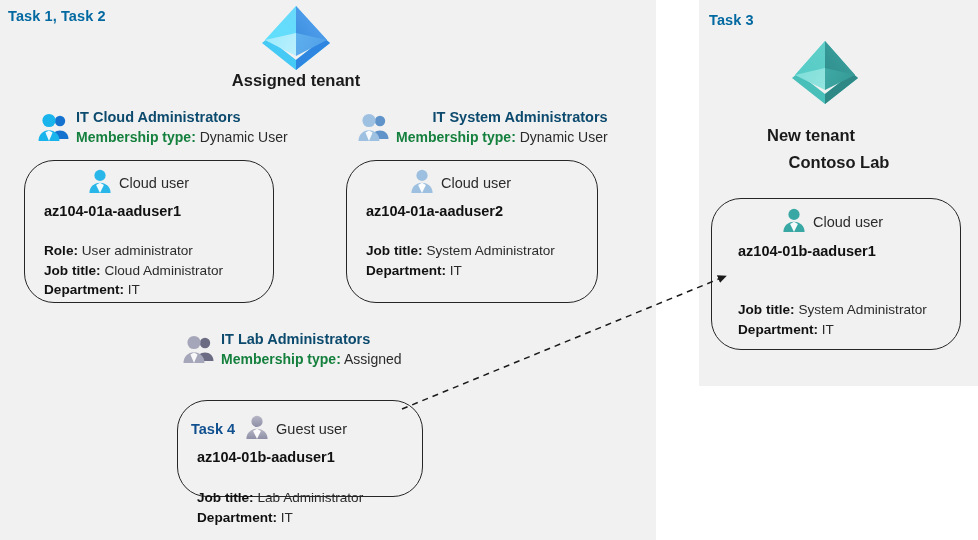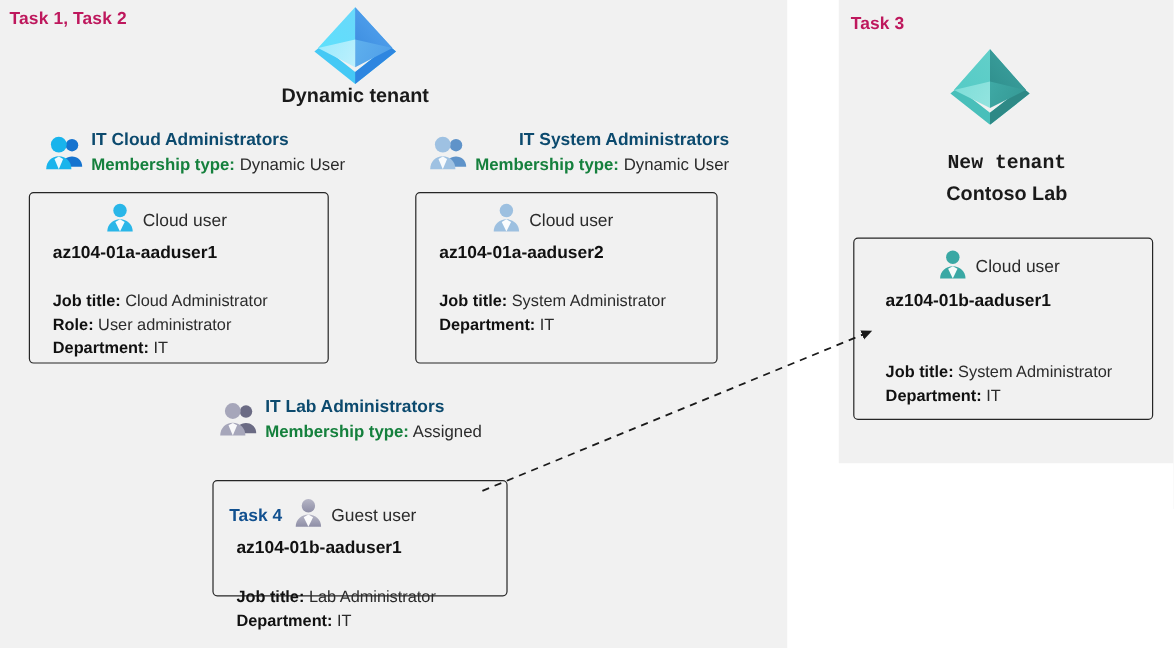--- a/index.html
+++ b/index.html
@@ -10,21 +10,21 @@
     position:relative;
     overflow:hidden;
     -webkit-font-smoothing:antialiased;
   }
   .panel{position:absolute;background:#f1f1f1;}
   #panel-left{left:0;top:0;width:656px;height:540px;}
   #panel-right{left:699px;top:0;width:279px;height:386px;}
 
   .task-label{
     position:absolute;
-    color:#be185d;
+    color:#0369a1;
     font-weight:bold;
     font-size:14.5px;
     letter-spacing:.1px;
     white-space:nowrap;
   }
 
   
   .tenant-icon{position:absolute;}
   .tenant-icon svg{display:block;}
 
@@ -47,21 +47,21 @@
   }
   .g-sub{
     font-size:14px;color:#2b2b2b;white-space:nowrap;line-height:20px;
   }
   .g-sub b{color:#15803d;font-weight:bold;}
 
   
   .card{
     position:absolute;
     border:1.6px solid #262626;
-    border-radius:4px;
+    border-radius:30px;
     background:transparent;
     box-sizing:border-box;
   }
   .card-head{
     position:absolute;
     display:flex;align-items:center;
     white-space:nowrap;
   }
   .card-head .u-icon{margin-right:6px;}
   .card-head .u-type{
@@ -118,21 +118,21 @@
 
     <polygon points="38,68 4,41 10,36 38,58 66,36 72,41" fill="#45c9f5"></polygon>
     <polygon points="38,68 72,41 66,36 38,58" fill="#2e86e0"></polygon>
 
     <polygon points="38,4 7,38 38,54" fill="url(#dtBL)"></polygon>
     <polygon points="38,4 69,38 38,54" fill="url(#dtBR)"></polygon>
     <polygon points="38,4 7,38 38,31" fill="url(#dtL)"></polygon>
     <polygon points="38,4 69,38 38,31" fill="url(#dtR)"></polygon>
   </svg>
 </div>
-<div class="tenant-caption" style="left:196px;top:71px;width:200px;">Dynamic tenant</div>
+<div class="tenant-caption" style="left:196px;top:71px;width:200px;">Assigned tenant</div>
 
 <div class="tenant-icon" style="left:789px;top:38px;">
   <svg width="72" height="66" viewBox="0 0 72 66">
     <defs>
       <linearGradient id="ntL" x1="0" y1="1" x2="1" y2="0">
         <stop offset="0" stop-color="#55cbc6"></stop>
           <stop offset="1" stop-color="#62cfc9"></stop>
       </linearGradient>
       <linearGradient id="ntR" x1="0" y1="1" x2="1" y2="0">
         <stop offset="0" stop-color="#2f8f8d"></stop>
@@ -148,21 +148,21 @@
       </linearGradient>
     </defs>
     <polygon points="36,66 3,40 9,35 36,56 63,35 69,40" fill="#49bfba"></polygon>
     <polygon points="36,66 69,40 63,35 36,56" fill="#2e8986"></polygon>
     <polygon points="36,3 6,37 36,52" fill="url(#ntBL)"></polygon>
     <polygon points="36,3 66,37 36,52" fill="url(#ntBR)"></polygon>
     <polygon points="36,3 6,37 36,30" fill="url(#ntL)"></polygon>
     <polygon points="36,3 66,37 36,30" fill="url(#ntR)"></polygon>
   </svg>
 </div>
-<div class="tenant-caption" style="left:726px;top:126px;width:226px;font-family:Liberation Mono, monospace;">New  tenant</div>
+<div class="tenant-caption" style="left:698px;top:126px;width:226px;">New  tenant</div>
 <div class="tenant-caption" style="left:726px;top:153px;width:226px;">Contoso Lab</div>
 
 <div class="group" style="left:38px;top:108px;">
   <span class="g-icon">
     <svg width="34" height="30" viewBox="0 0 34 30">
       <circle cx="22" cy="9" r="5.2" fill="#1573cf"></circle>
       <path d="M13.5 27c0-5.3 3.9-8.6 8.5-8.6s8.5 3.3 8.5 8.6z" fill="#1573cf"></path>
       <circle cx="11" cy="8.5" r="6.6" fill="#19b4ec"></circle>
       <path d="M0.5 29c0-6.6 4.7-10.8 10.5-10.8S21.5 22.4 21.5 29z" fill="#19b4ec"></path>
       <path d="M11 18.4 L7.4 20.4 L11 29 L14.6 20.4 Z" fill="#ffffff" opacity=".92"></path>
@@ -222,26 +222,26 @@
         <circle cx="13" cy="7.4" r="5.6" fill="#29b6e8"></circle>
         <path d="M2.4 25c0-6 4.8-10.2 10.6-10.2S23.6 19 23.6 25z" fill="#29b6e8"></path>
         <path d="M13 14.8 L9.1 17 L13 25 L16.9 17 Z" fill="#ffffff" opacity=".95"></path>
       </svg>
     </span>
     <span class="u-type">Cloud user</span>
   </div>
   <div class="card-name" style="left:19px;top:42px;">az104-01a-aaduser1</div>
   <div class="card-props" style="left:19px;top:80px;">
     <div>
+      <b>Role:</b>
+      <span>User administrator</span>
+    </div>
+    <div>
       <b>Job title:</b>
       <span>Cloud Administrator</span>
-    </div>
-    <div>
-      <b>Role:</b>
-      <span>User administrator</span>
     </div>
     <div>
       <b>Department:</b>
       <span>IT</span>
     </div>
   </div>
 </div>
 
 <div class="card" style="left:346px;top:160px;width:252px;height:143px;">
   <div class="card-head" style="left:62px;top:7px;">

